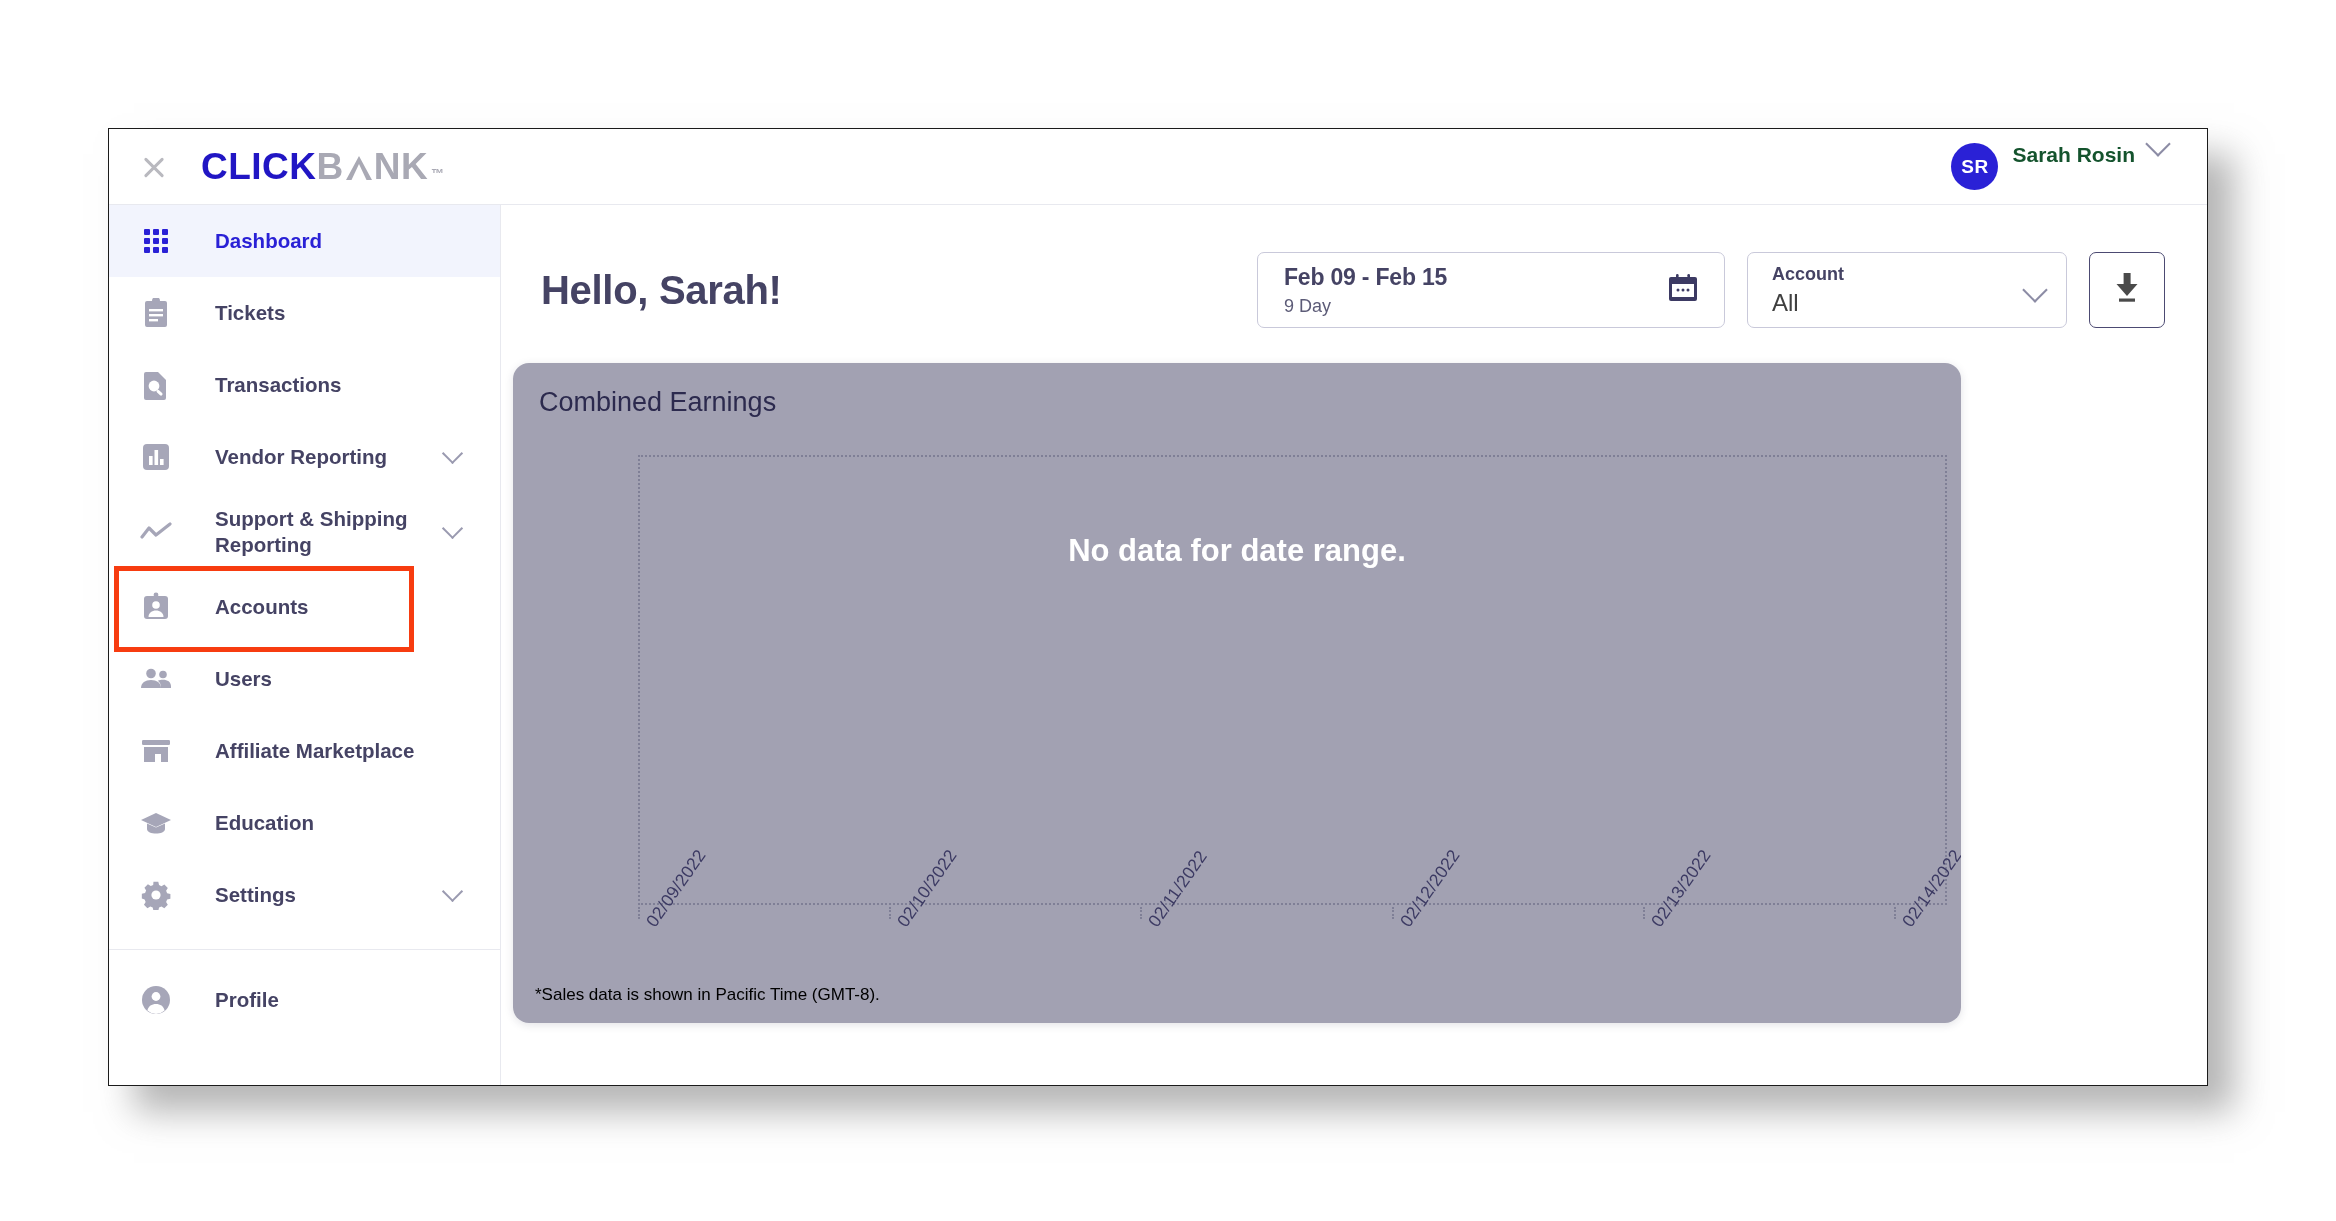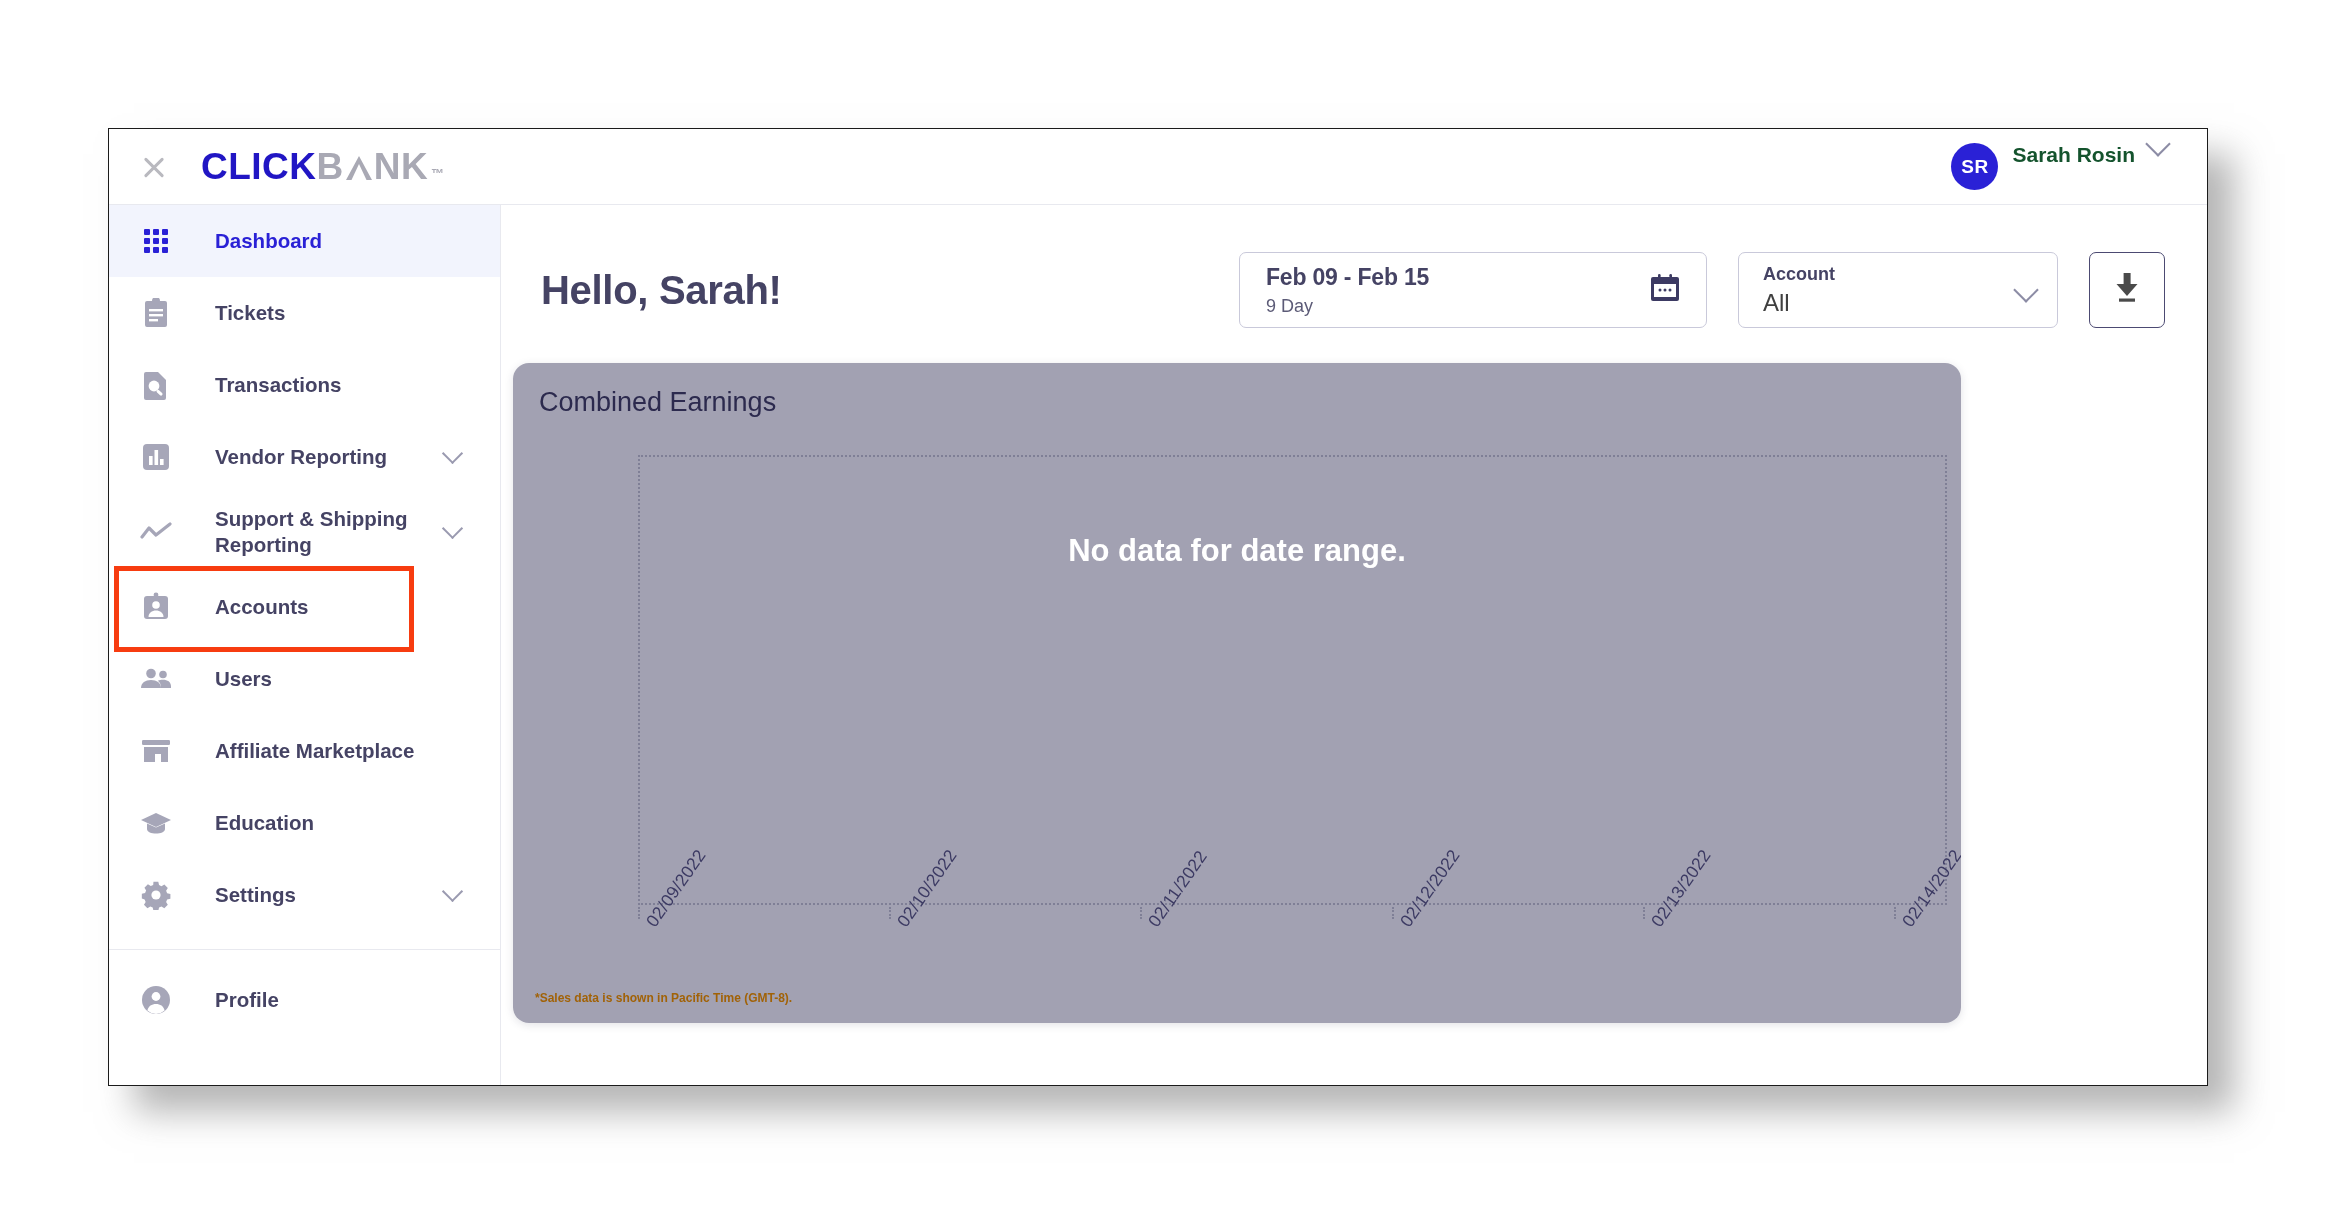--- a/index.html
+++ b/index.html
@@ -190,21 +190,21 @@
   #greeting {
     font-size: 40px;
     font-weight: 700;
     color: #454364;
     letter-spacing: -0.3px;
   }
   #header-controls {
     margin-left: auto;
     display: flex;
     align-items: flex-start;
-    gap: 31px;
+    gap: 22px;
   }
 
   .ctl-box {
     background: #fff;
     border: 1.3px solid #c9c9da;
     border-radius: 7px;
     display: flex;
     align-items: center;
     cursor: pointer;
   }
@@ -306,23 +306,22 @@
     color: #3c3a63;
     white-space: nowrap;
     transform: rotate(-55deg);
     transform-origin: left top;
     letter-spacing: 0.2px;
   }
   #footnote {
     position: absolute;
     left: 22px;
     bottom: 18px;
-    font-size: 12px;
-    color: #a16207;
-    font-weight: bold;
+    font-size: 17px;
+    color: #000000;
   }
 </style>
 </head>
 <body>
 
 <div id="app-window">
 
   <div id="topbar">
     <div id="close-x"></div>
 

